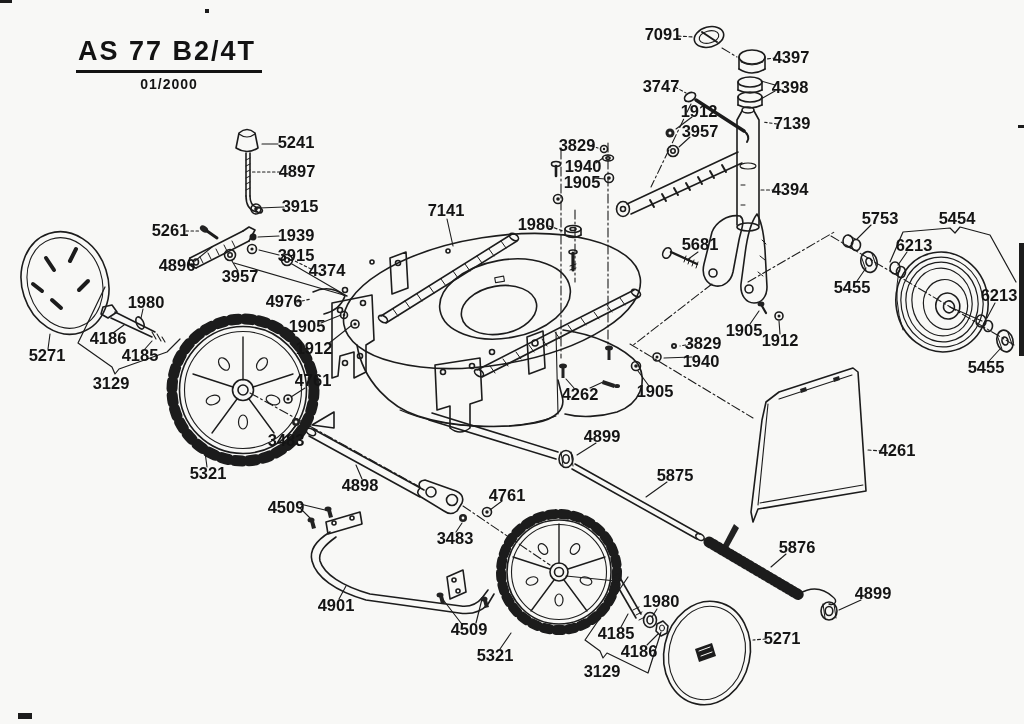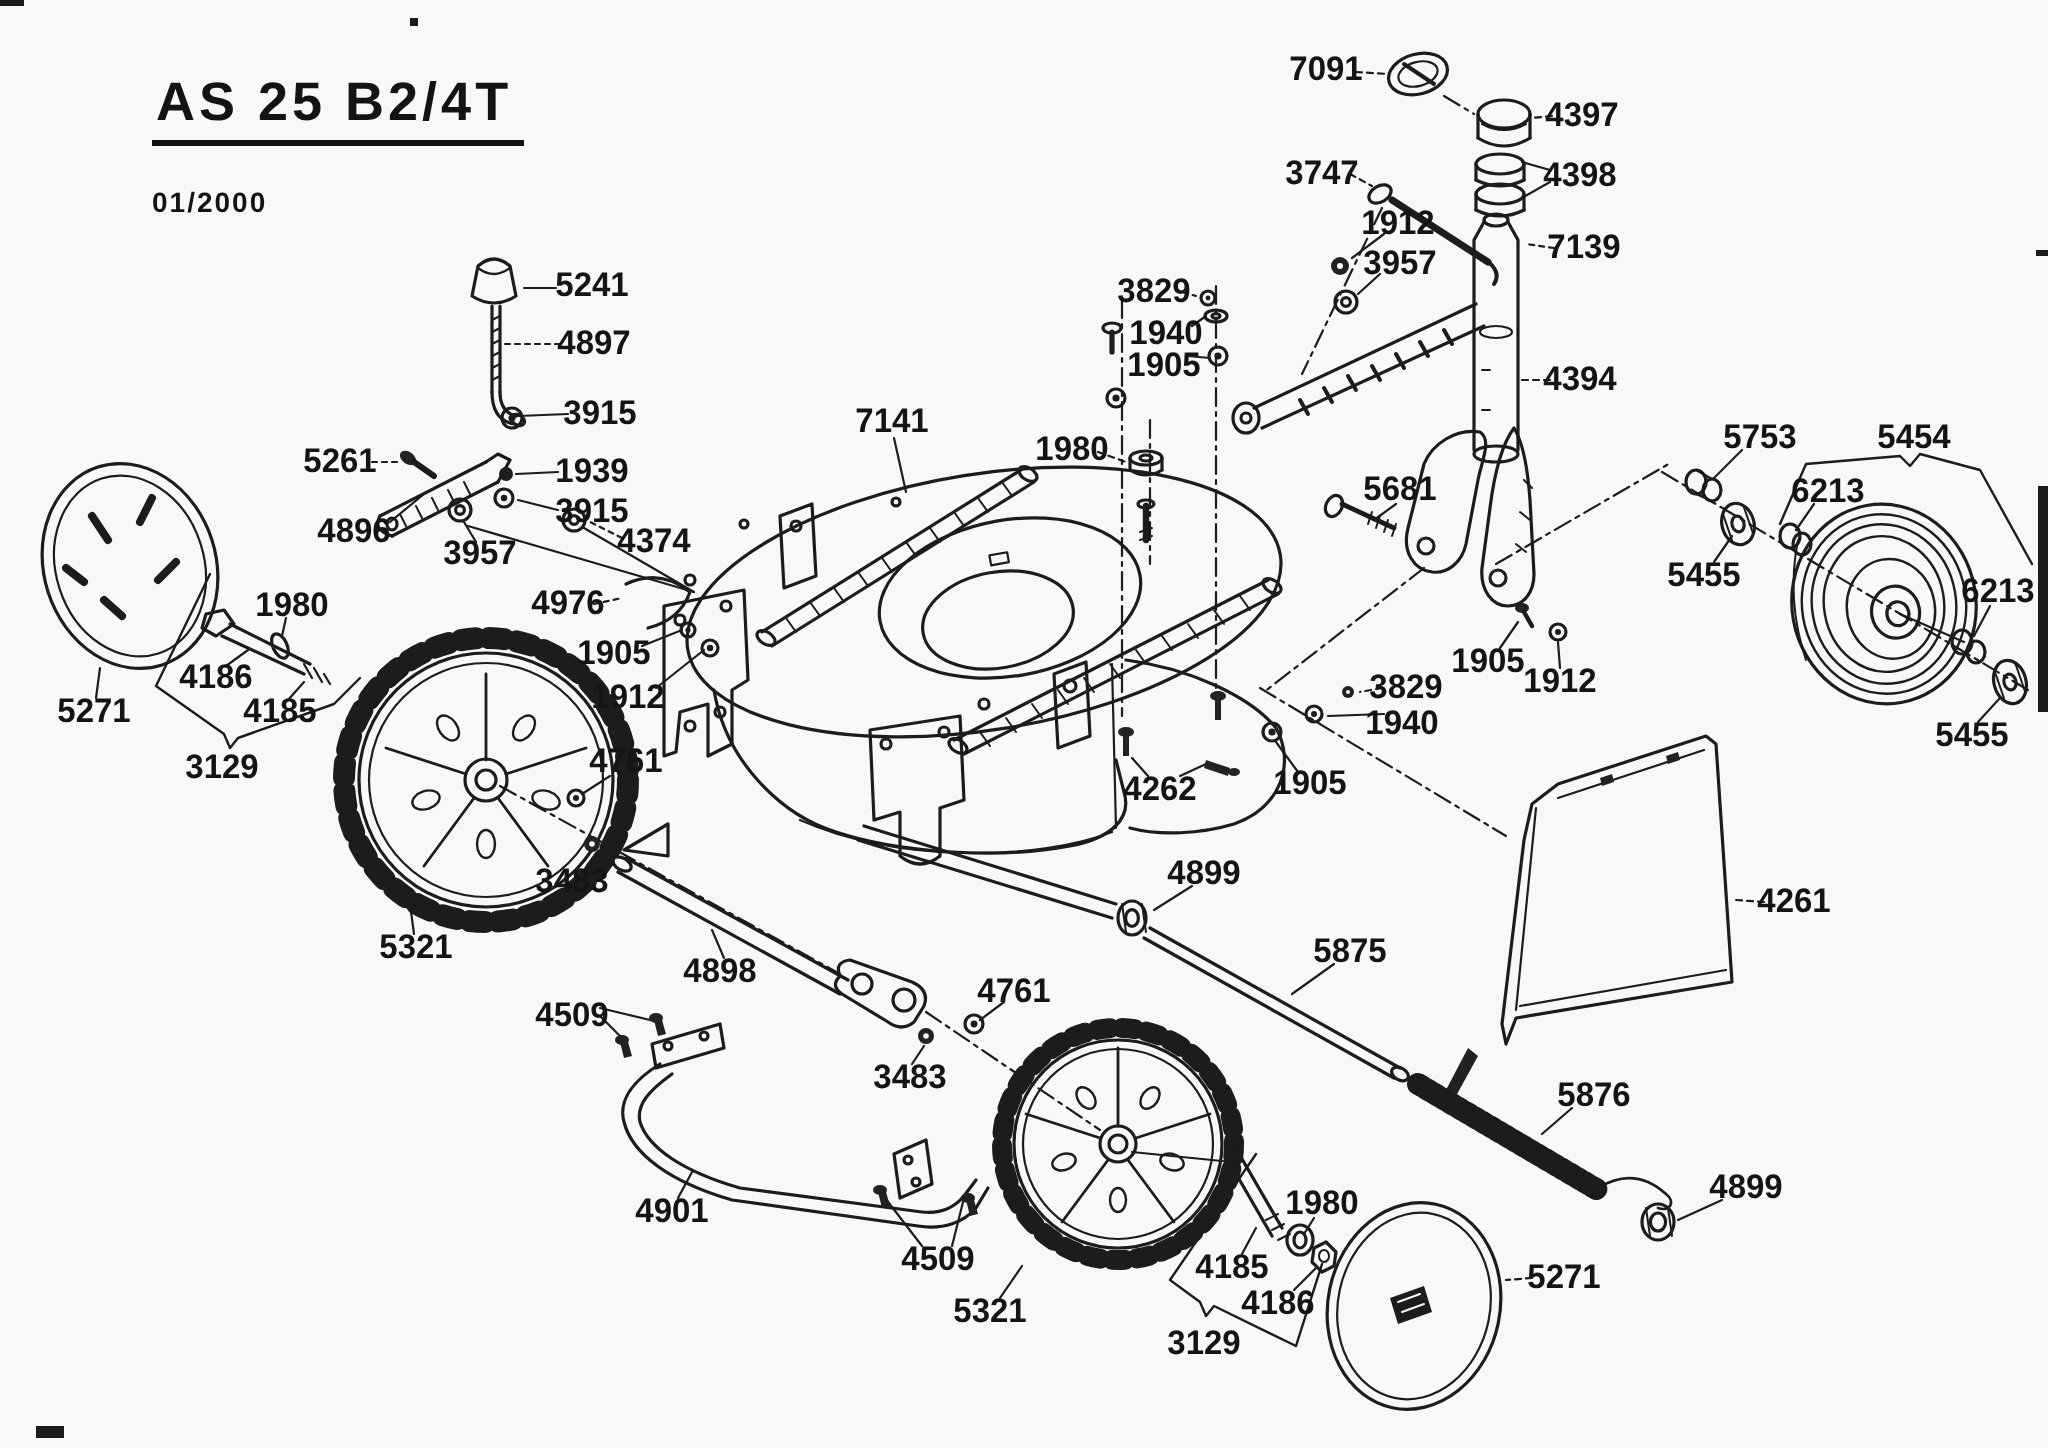--- a/index.html
+++ b/index.html
@@ -6,21 +6,21 @@
   #page{position:relative;width:1024px;height:724px;background:#f8f8f6;overflow:hidden;
         font-family:"Liberation Sans",sans-serif;color:#161616;}
   #art{position:absolute;left:0;top:0;}
   .layer{position:absolute;left:0;top:0;width:1024px;height:724px;}
   .plabel{position:absolute;transform:translate(-50%,-50%) scaleX(.97);
           font:700 17px "Liberation Sans",sans-serif;color:#141414;white-space:nowrap;}
   #titleblock{position:absolute;left:76px;top:36px;}
   #model{font:700 27px "Liberation Sans",sans-serif;letter-spacing:2px;color:#131313;
          border-bottom:3px solid #131313;padding:0 6px 3px 2px;}
   #date{font:700 14px "Liberation Sans",sans-serif;letter-spacing:1px;color:#131313;
-        text-align:left;margin-top:20px;}
+        text-align:center;margin-top:3px;}
 </style>
 </head>
 <body>
 
 <div id="page">
 
   <svg id="art" width="1024" height="724" viewBox="0 0 1024 724" fill="none" stroke="#1c1c1c" stroke-width="1.6" stroke-linecap="round" stroke-linejoin="round">
 
     <g fill="#1c1c1c" stroke="none">
       <rect x="0" y="0" width="12" height="3"></rect>
@@ -539,21 +539,21 @@
         <ellipse cx="707" cy="653" rx="43" ry="52"></ellipse>
         <ellipse cx="707" cy="653" rx="38" ry="47" stroke-width="1.1"></ellipse>
       </g>
       <polygon points="695,649 712,643 716,656 699,662" fill="#1c1c1c" stroke="none"></polygon>
       <line x1="699" y1="651" x2="710" y2="647" stroke="#f8f8f6" stroke-width="1"></line>
       <line x1="701" y1="656" x2="712" y2="652" stroke="#f8f8f6" stroke-width="1"></line>
     </g>
   </svg>
 
   <div id="titleblock">
-    <div id="model">AS 25 B2/4T</div>
+    <div id="model">AS 77 B2/4T</div>
     <div id="date">01/2000</div>
   </div>
 
   <div class="layer">
       <span class="plabel" style="left: 296px; top: 143px;">5241</span>
       <span class="plabel" style="left: 297px; top: 172px;">4897</span>
       <span class="plabel" style="left: 300px; top: 207px;">3915</span>
       <span class="plabel" style="left: 170px; top: 231px;">5261</span>
       <span class="plabel" style="left: 296px; top: 236px;">1939</span>
       <span class="plabel" style="left: 296px; top: 256px;">3915</span>

